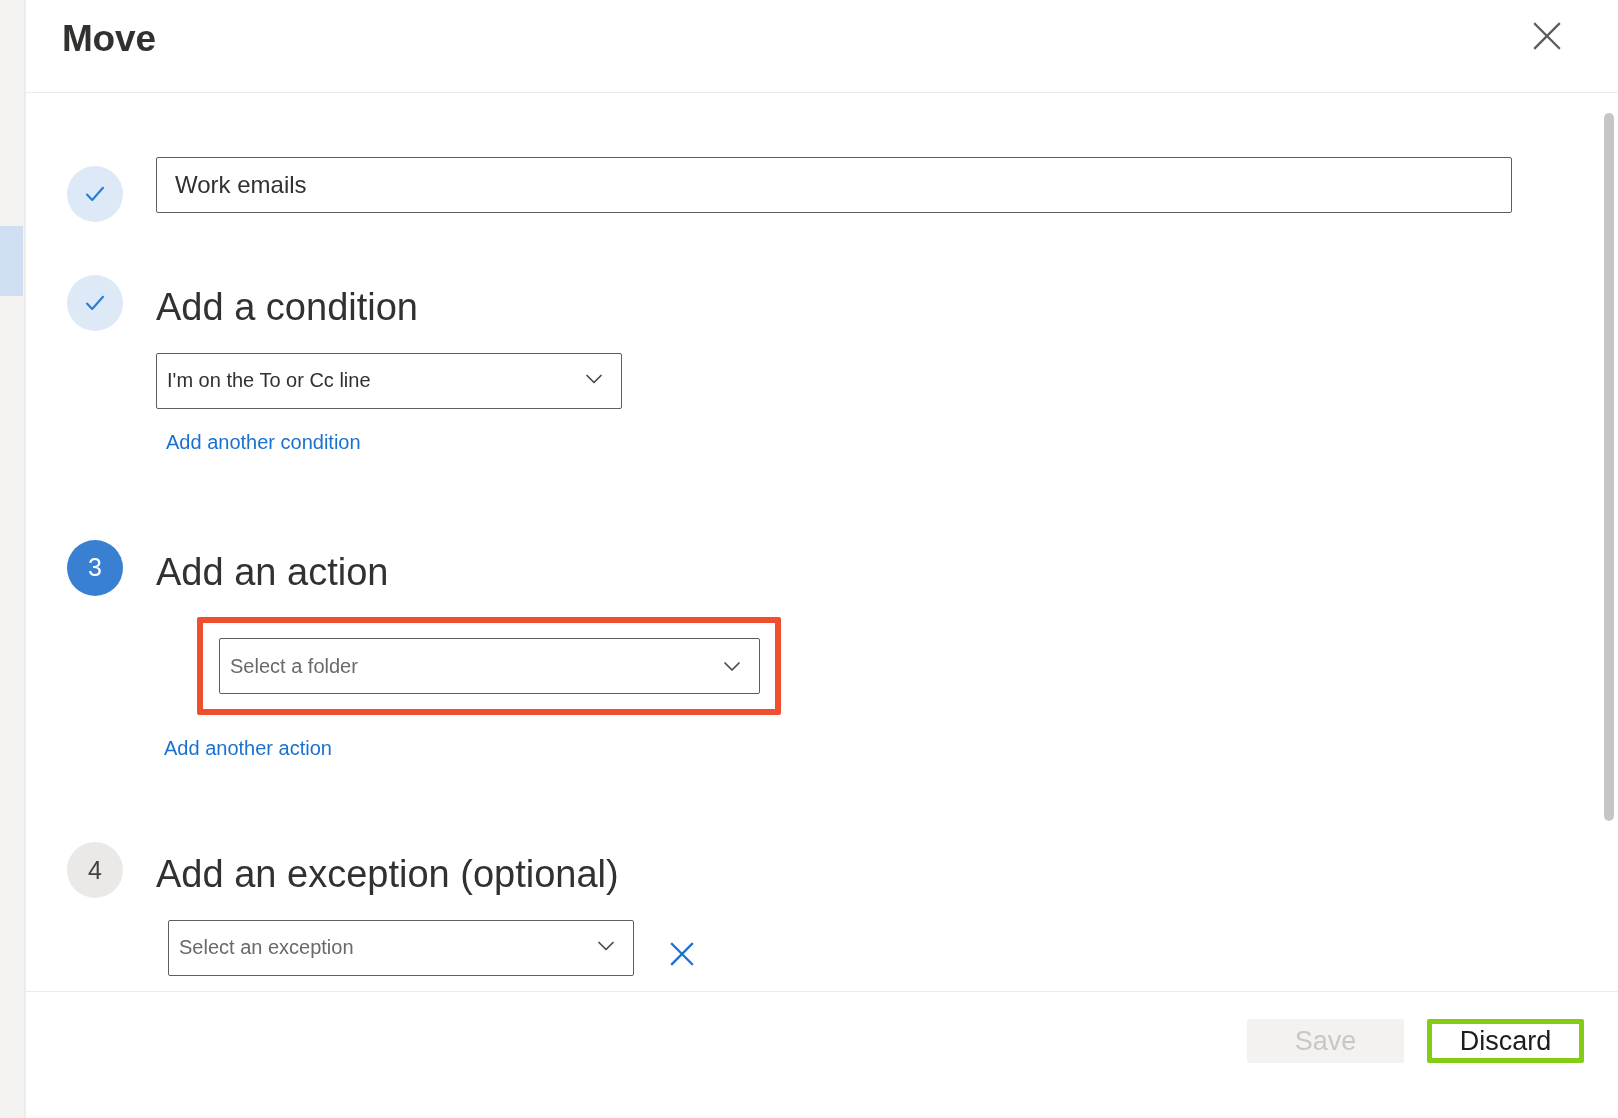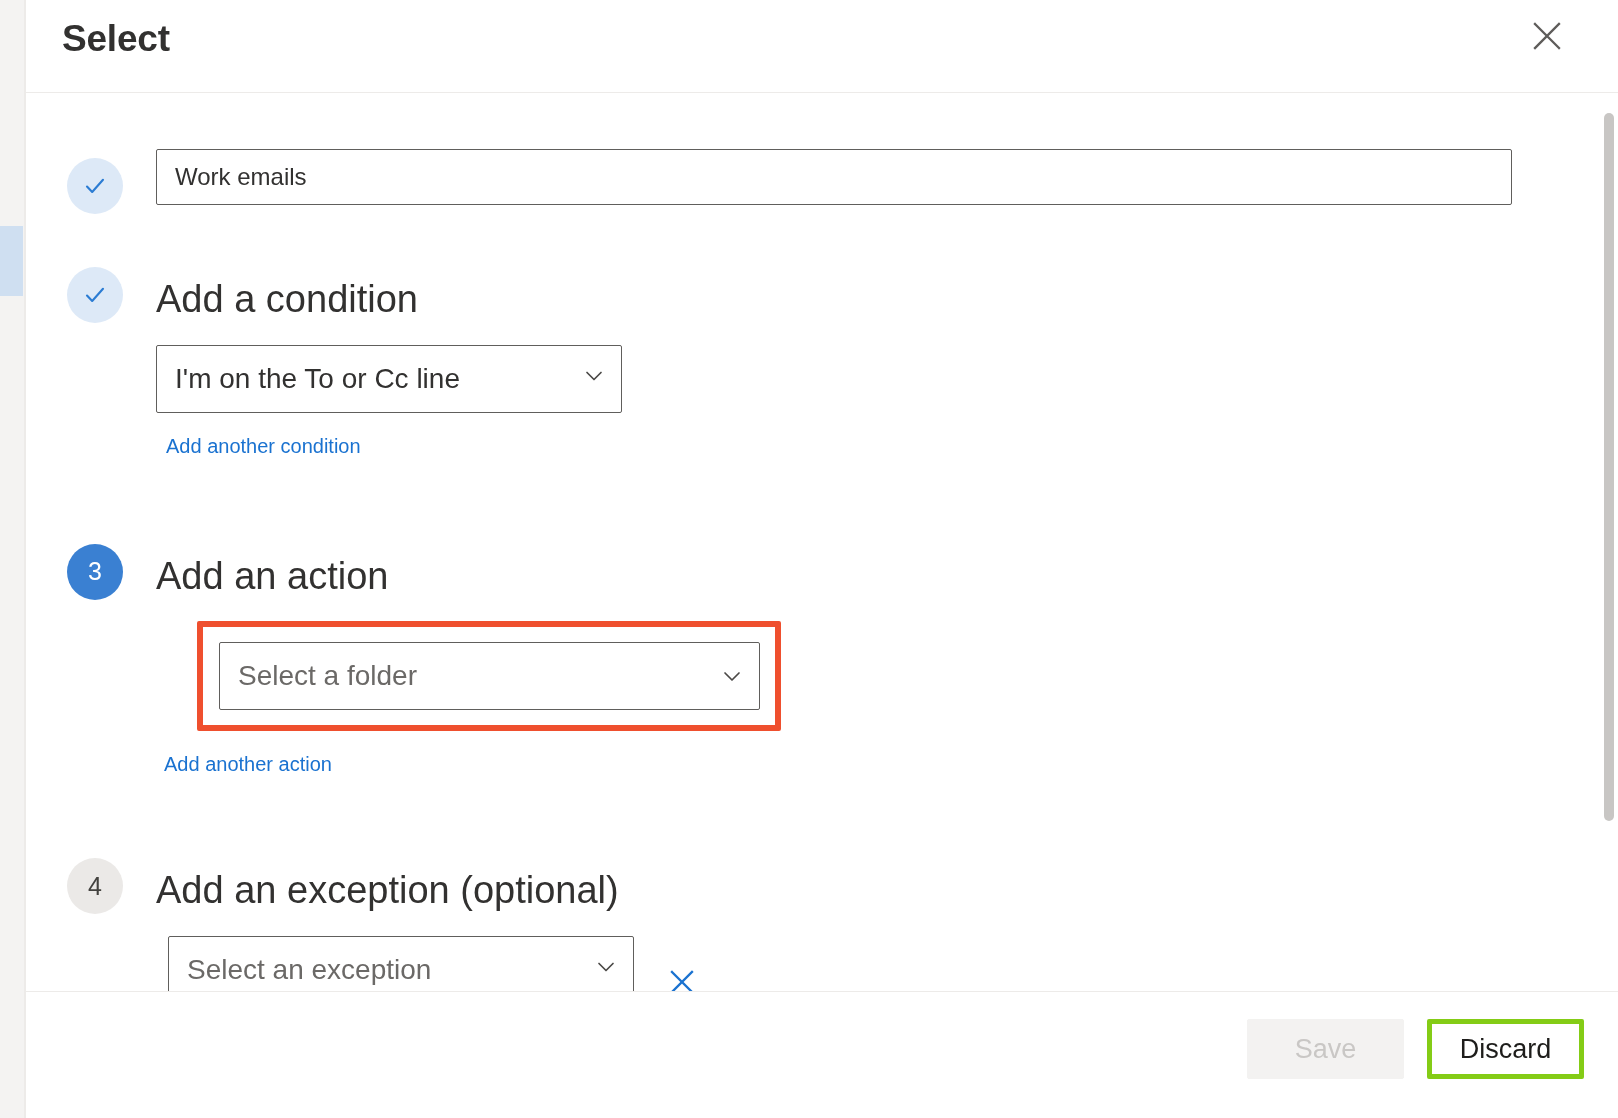--- a/index.html
+++ b/index.html
@@ -100,21 +100,21 @@
   
   .panel-body {
     position: relative;
     flex: 1 1 auto;
     overflow: hidden;
     background: #ffffff;
   }
   .content {
     position: absolute;
     left: 0;
-    top: 0;
+    top: 8px;
     right: 0;
     padding: 0;
   }
 
   .step {
     position: relative;
     padding-left: 130px;
   }
 
   
@@ -165,29 +165,29 @@
     font-weight: 400;
     color: #323130;
     line-height: 1.2;
     margin: 0;
   }
 
   
   .dropdown {
     box-sizing: border-box;
     position: relative;
-    height: 68px;
+    height: 56px;
     border: 1px solid #605e5c;
     border-radius: 2px;
     background: #ffffff;
     display: flex;
     align-items: center;
-    padding: 0 18px;
+    padding: 0 10px;
     cursor: pointer;
-    font-size: 28px;
+    font-size: 20px;
     color: #323130;
     user-select: none;
   }
   .dropdown.placeholder { color: #6b6967; }
   .dropdown .chev {
     position: absolute;
     right: 14px;
     top: 50%;
     transform: translateY(-50%);
     display: block;
@@ -287,21 +287,21 @@
   .footer-buttons {
     position: absolute;
     right: 34px;
     top: 27px;
     display: flex;
     align-items: center;
     gap: 23px;
   }
   .btn {
     box-sizing: border-box;
-    height: 60px;
+    height: 44px;
     min-width: 157px;
     border-radius: 2px;
     font-family: inherit;
     font-size: 27px;
     font-weight: 400;
     display: flex;
     align-items: center;
     justify-content: center;
     padding: 0 22px;
     cursor: pointer;
@@ -324,21 +324,21 @@
 
 <div id="app">
 
   <div class="left-rail"></div>
   <div class="left-rail-selected"></div>
   <div class="panel-edge"></div>
 
   <div class="panel">
 
     <div class="panel-header">
-      <div class="panel-title">Select</div>
+      <div class="panel-title">Move</div>
       <button class="close-btn" aria-label="Close">
         <svg width="30" height="30" viewBox="0 0 30 30" aria-hidden="true">
           <path d="M3 3 L27 27 M27 3 L3 27" stroke="#5e5c5a" stroke-width="2.3" fill="none" stroke-linecap="square"></path>
         </svg>
       </button>
     </div>
 
     <div class="panel-body">
       <div class="content">
 

